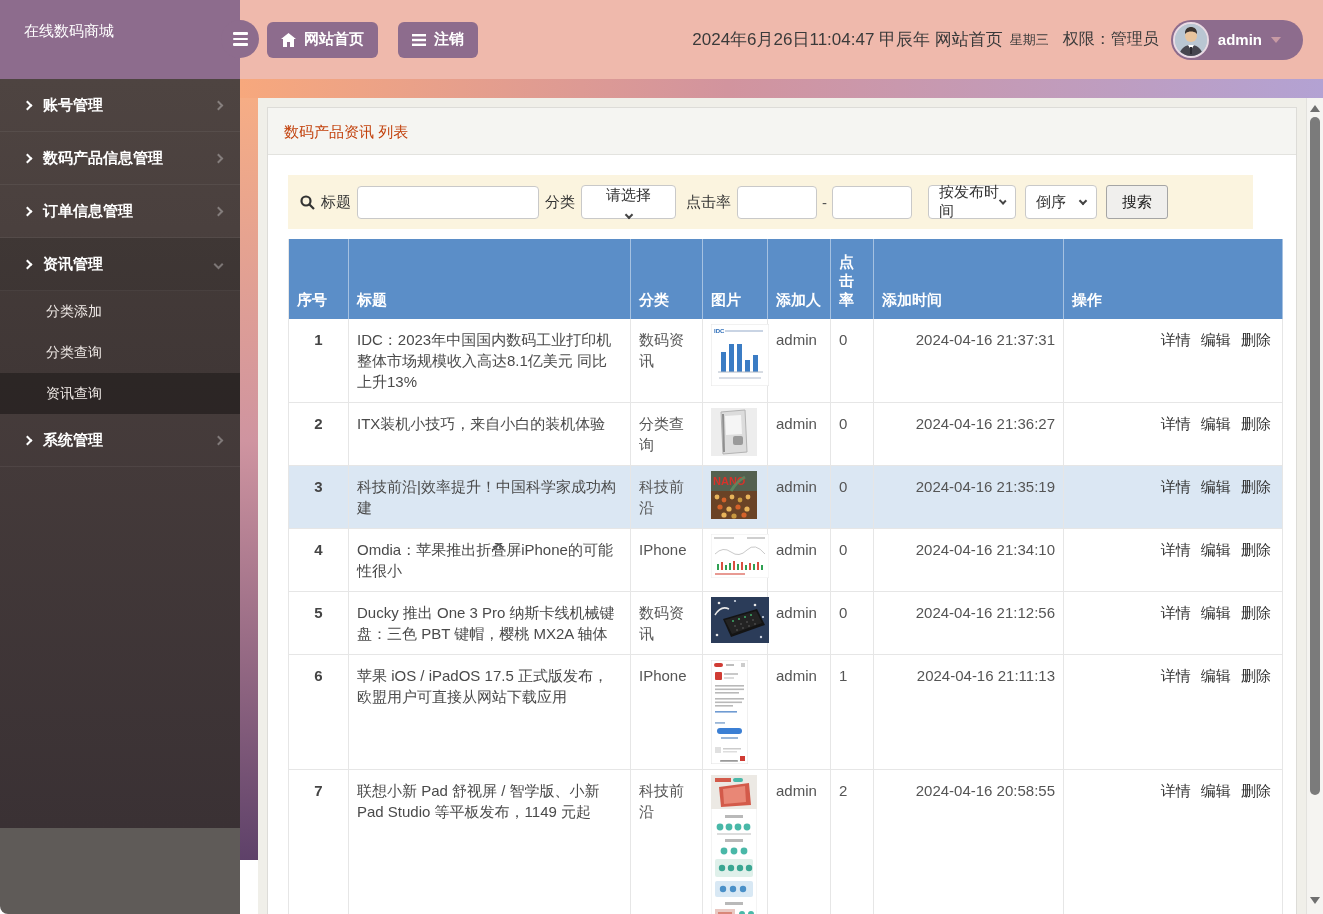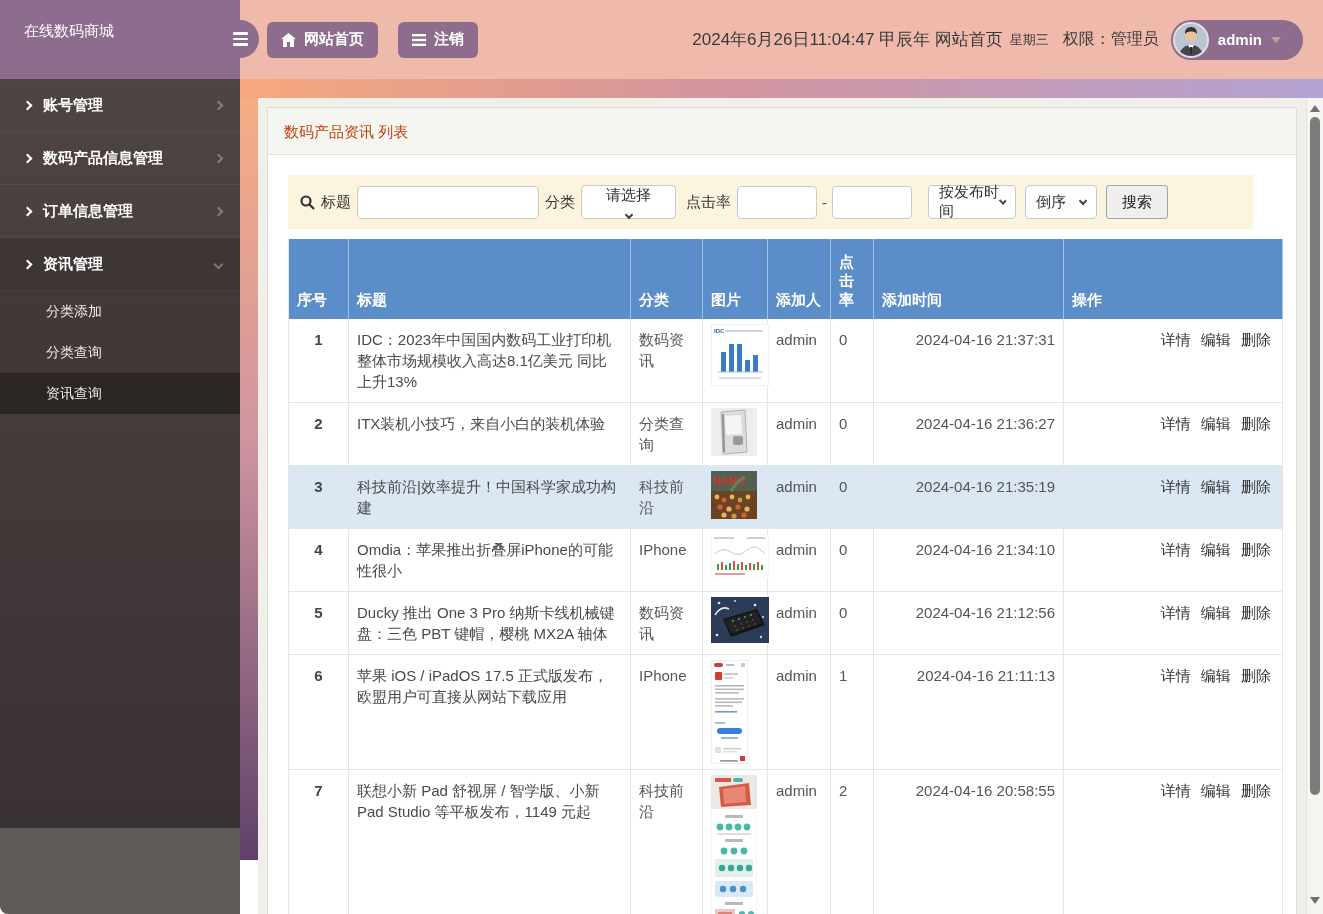--- a/index.html
+++ b/index.html
@@ -149,20 +149,26 @@
     <div class="nav-item expanded">
       <span class="chv right lead"></span>
       <span>资讯管理</span>
       <span class="grow"></span>
         <span class="chv down tail"></span>
     </div>
     <div class="submenu">
       <div class="sub-item">分类添加</div>
       <div class="sub-item">分类查询</div>
       <div class="sub-item active">资讯查询</div>
+    </div>
+    <div class="nav-item">
+      <span class="chv right lead"></span>
+      <span>系统管理</span>
+      <span class="grow"></span>
+        <span class="chv right tail"></span>
     </div>
   </nav>
   <div class="sb-bottom"></div>
 
   <header class="top-header">
     <button class="hd-btn first">
       <svg width="15" height="14" viewBox="0 0 15 14">
           <path d="M7.5 0L0 6h2v8h4V9h3v5h4V6h2z" fill="#fff"></path>
         </svg>
       <span>网站首页</span>

